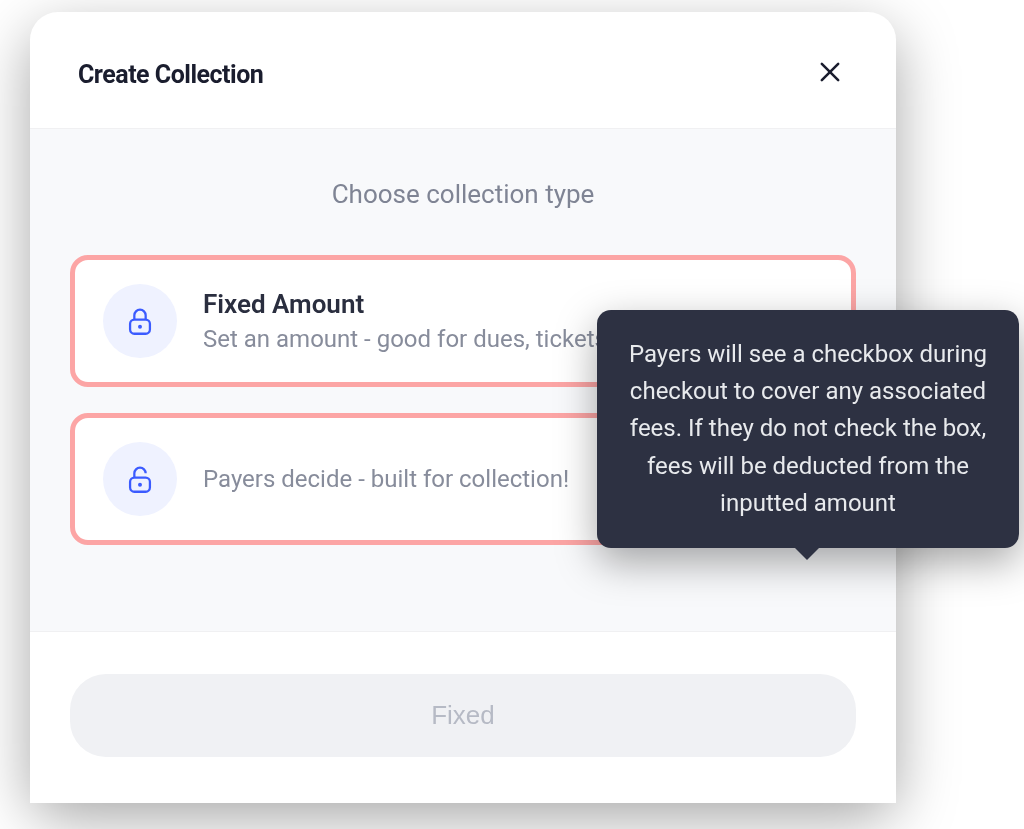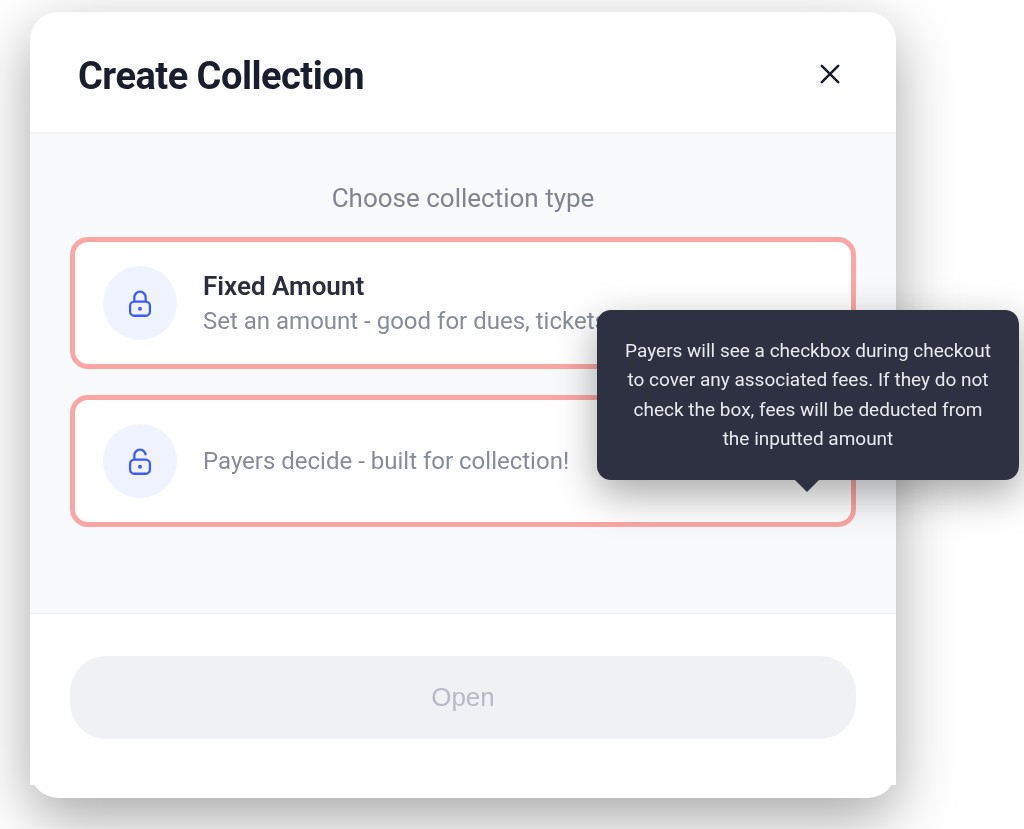--- a/index.html
+++ b/index.html
@@ -26,39 +26,39 @@
       overflow: visible;
     }
     .modal-header {
       padding: 42px 48px 34px 48px;
       display: flex;
       justify-content: space-between;
       align-items: center;
       border-bottom: 1px solid #f0f0f2;
     }
     .modal-title {
-      font-size: 38px;
+      font-size: 25px;
       font-weight: 700;
       color: #1a1d2e;
       letter-spacing: -0.5px;
     }
     .close-btn {
       cursor: pointer;
       padding: 4px;
     }
     .modal-body {
       background: #f8f9fb;
       padding: 50px 40px 60px 40px;
     }
     .section-title {
       font-size: 26px;
       font-weight: 400;
       color: #7f8494;
       text-align: center;
-      margin-bottom: 24px;
+      margin-bottom: 46px;
     }
     .option-card {
       background: #ffffff;
       border: 5px solid #fca5a5;
       border-radius: 18px;
       padding: 24px 28px;
       margin-bottom: 26px;
       display: flex;
       align-items: center;
       cursor: pointer;
@@ -126,21 +126,21 @@
     }
     .tooltip {
       position: absolute;
       left: 597px;
       top: 310px;
       width: 422px;
       background: #2d3142;
       border-radius: 14px;
       padding: 26px 22px;
       color: #e8eaed;
-      font-size: 19px;
+      font-size: 24px;
       line-height: 1.55;
       text-align: center;
       box-shadow: 0 14px 40px rgba(0, 0, 0, 0.35);
       z-index: 10;
     }
     .tooltip::after {
       content: '';
       position: absolute;
       bottom: -12px;
       left: 198px;
@@ -191,19 +191,19 @@
         </svg>
       </div>
       <div class="option-text">
         <div class="option-desc">Payers decide - built for collection!</div>
       </div>
       <div class="info-icon">i</div>
     </div>
   </div>
 
   <div class="modal-footer">
-    <button class="next-btn">Open</button>
+    <button class="next-btn">Fixed</button>
   </div>
 </div>
 
 <div class="tooltip">
   <span>Payers will see a checkbox during checkout to cover any associated fees. If they do not check the box, fees will be deducted from the inputted amount</span>
 </div>
 
 </body></html>

